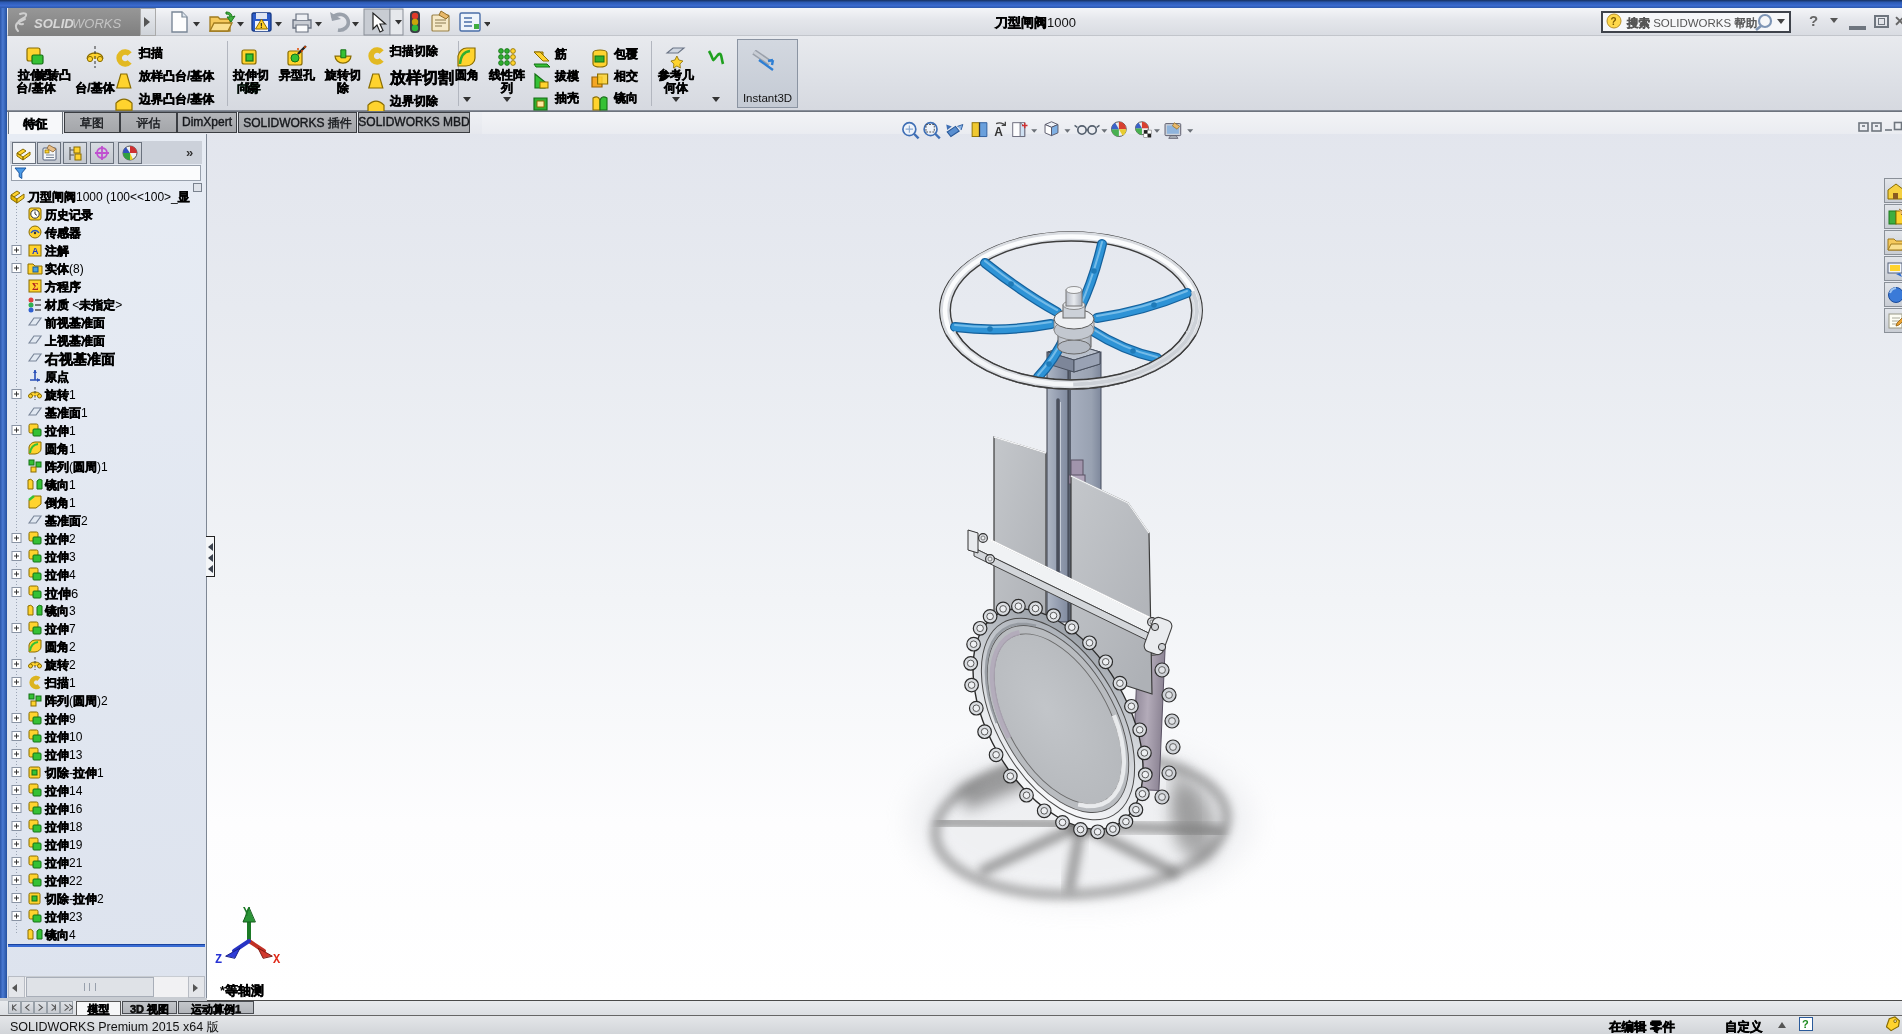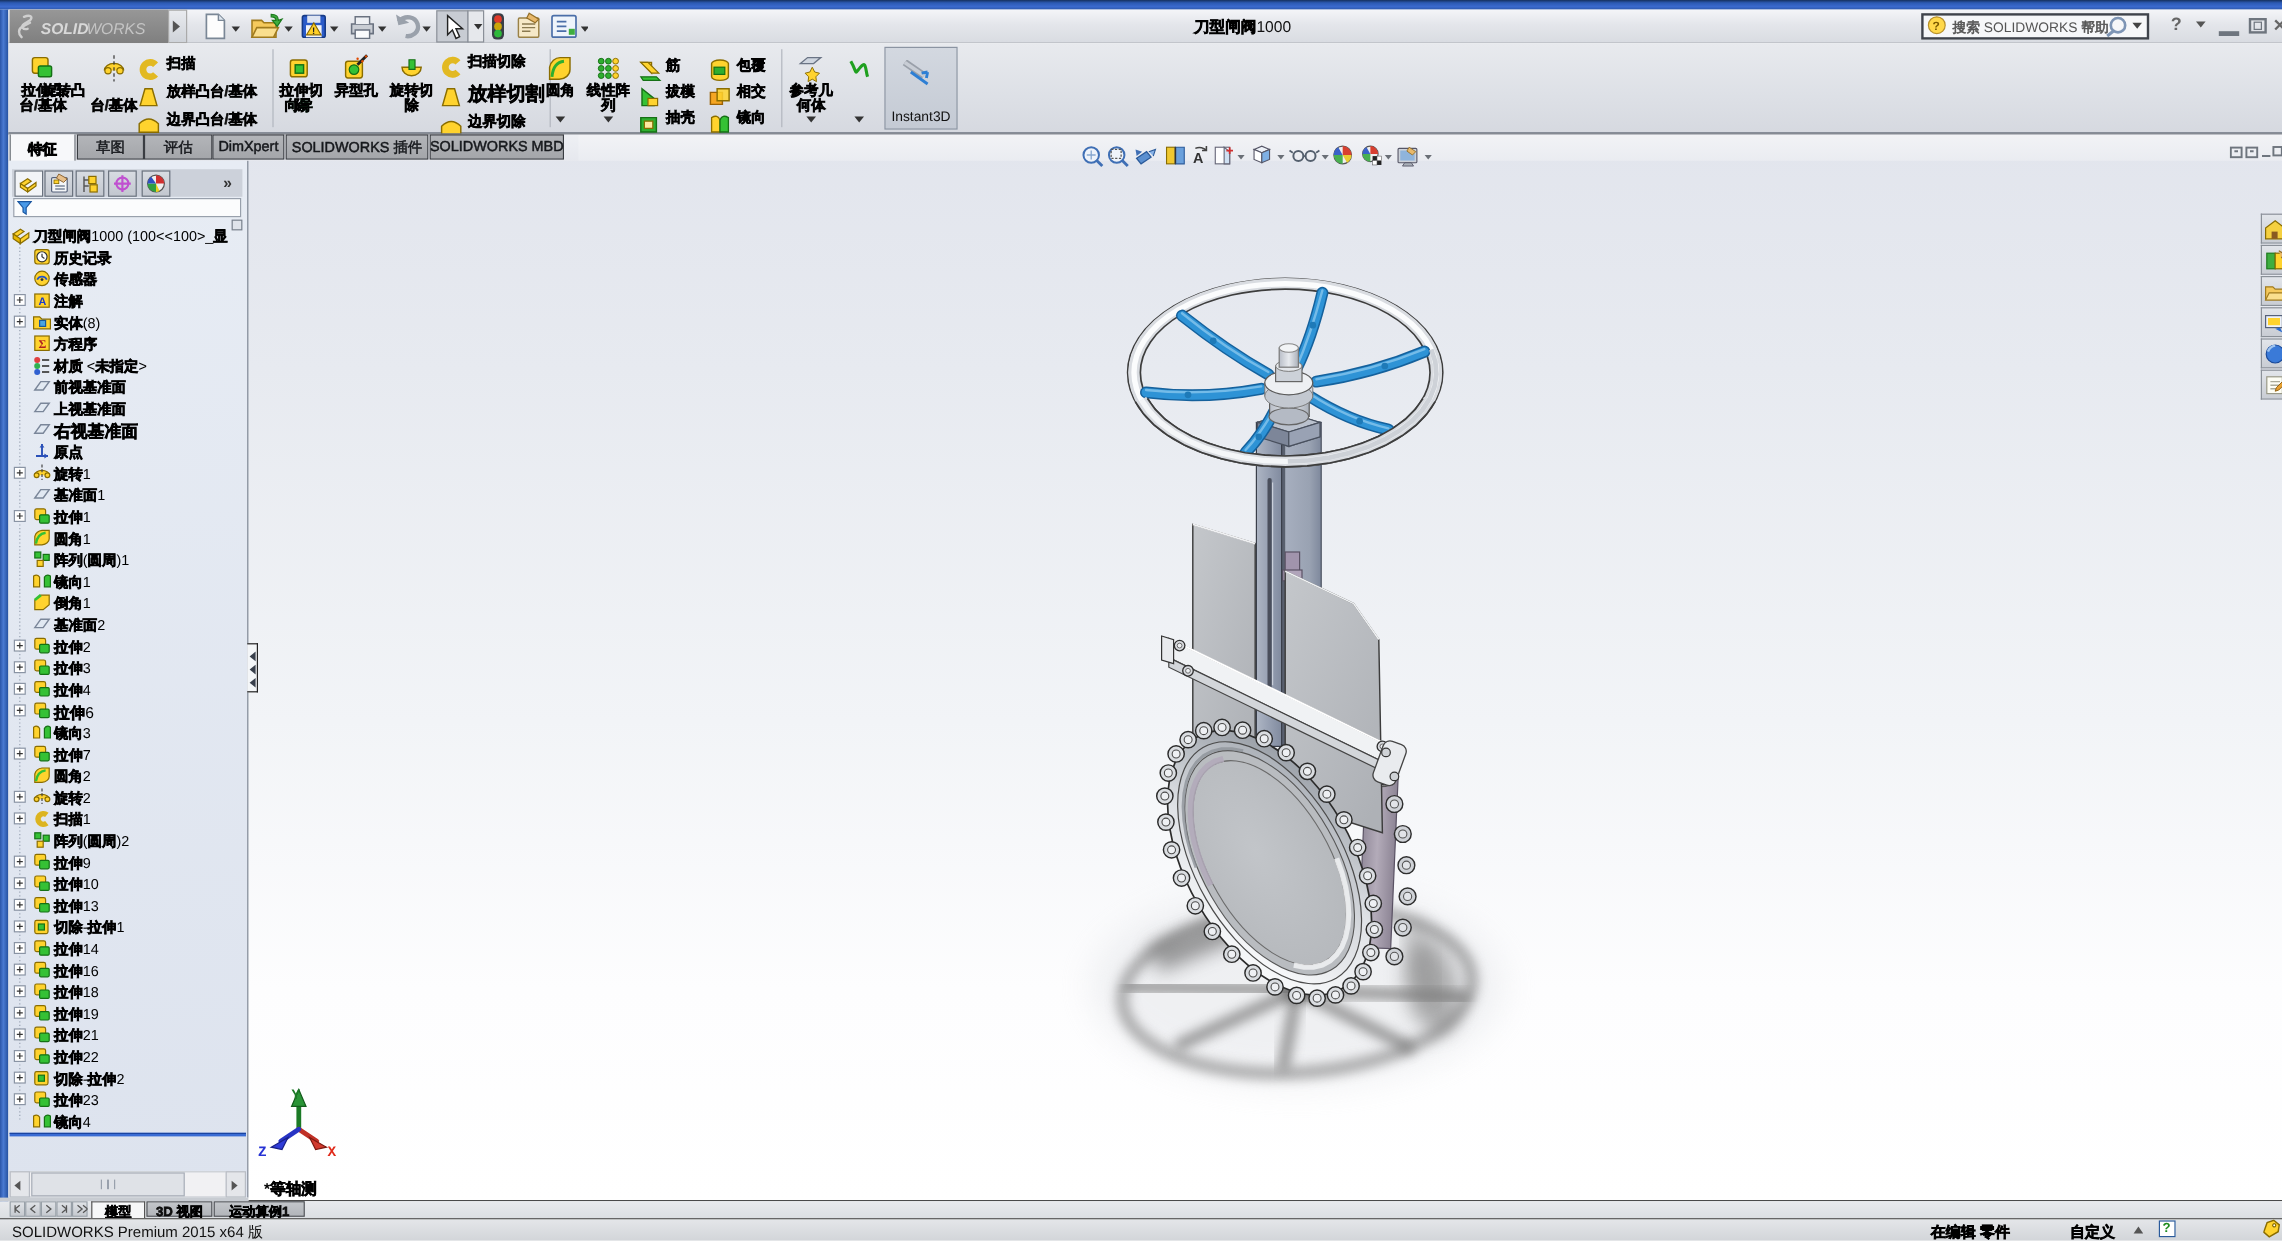--- a/index.html
+++ b/index.html
@@ -335,21 +335,21 @@
 <path d="M324 14 l7 0 l-3.5 4.5 z" fill="#333"></path>
 </svg>
 <div class="abs" style="left:1601px;top:11px;width:190px;height:22px;background:#f6f7f9;border:2px solid #3f434b"></div>
 <svg class="abs" style="left:1605px;top:13px" width="185" height="18" viewBox="0 0 185 18">
      <circle cx="9" cy="8" r="7" fill="#ffd84a" stroke="#b8912a"></circle>
     <text x="5.5" y="12" font-size="10" font-weight="bold" fill="#7a5a00">?</text>
      <circle cx="160" cy="8" r="6" fill="none" stroke="#7e95b5" stroke-width="2.2"></circle>
     <path d="M156 13 l-5 4" stroke="#7e95b5" stroke-width="2.6"></path>
      <path d="M172 6 l8 0 l-4 5 z" fill="#444"></path>
   </svg>
-<div class="abs" style="left:1627px;top:16px;font-size:11.5px;color:#555"><span class="cjs" style="-webkit-text-stroke-color:#555;font-weight:normal">搜索</span> SOLIDWORKS <span class="cjs" style="-webkit-text-stroke-color:#555;font-weight:normal">帮助</span></div>
+<div class="abs" style="left:1627px;top:16px;font-size:11.5px;color:#555"><span class="cjs" style="-webkit-text-stroke-color:#555;font-weight:bold">搜索</span> SOLIDWORKS <span class="cjs" style="-webkit-text-stroke-color:#555;font-weight:normal">帮助</span></div>
 <div class="abs" style="left:1809px;top:12px;font-size:15px;font-weight:bold;color:#666">?</div>
 <div class="abs" style="left:1830px;top:18px;width:0;height:0;border-top:5px solid #555;border-left:4px solid transparent;border-right:4px solid transparent"></div>
 <div class="abs" style="left:1849px;top:26px;width:17px;height:4px;background:#6e757e"></div>
 <div class="abs" style="left:1874px;top:15px;width:15px;height:13px;border:2px solid #6e757e"></div>
 <div class="abs" style="left:1878px;top:18px;width:7px;height:7px;border:1.5px solid #6e757e"></div>
 <div class="abs" style="left:1894px;top:13px;font-size:14px;font-weight:bold;color:#666">✕</div>
 <div class="abs" style="left:7px;top:36px;width:1895px;height:75px;background:linear-gradient(180deg,#e8eaee 0%,#dde0e6 60%,#d6d9e0 100%);border-bottom:1px solid #878d98"></div>
 <div class="abs" style="left:227px;top:41px;width:1px;height:65px;background:#b2b6bf"></div>
 <div class="abs" style="left:458px;top:41px;width:1px;height:65px;background:#b2b6bf"></div>
 <div class="abs" style="left:651px;top:41px;width:1px;height:65px;background:#b2b6bf"></div>

